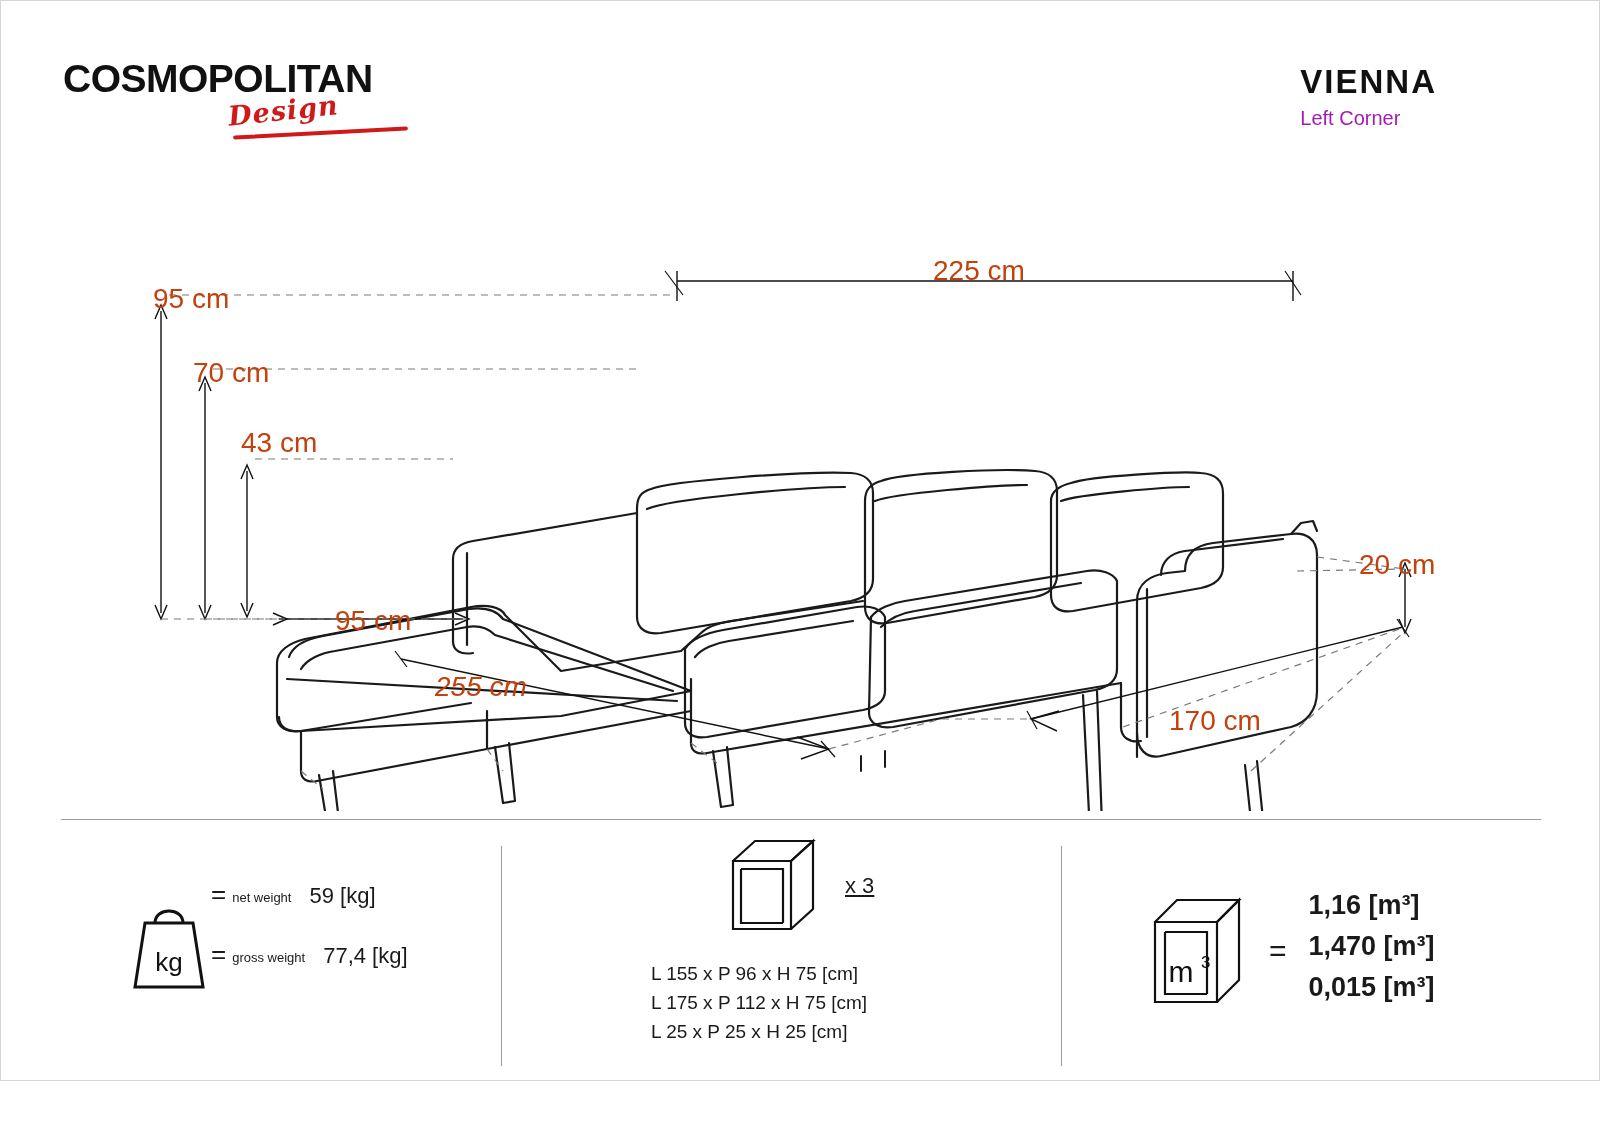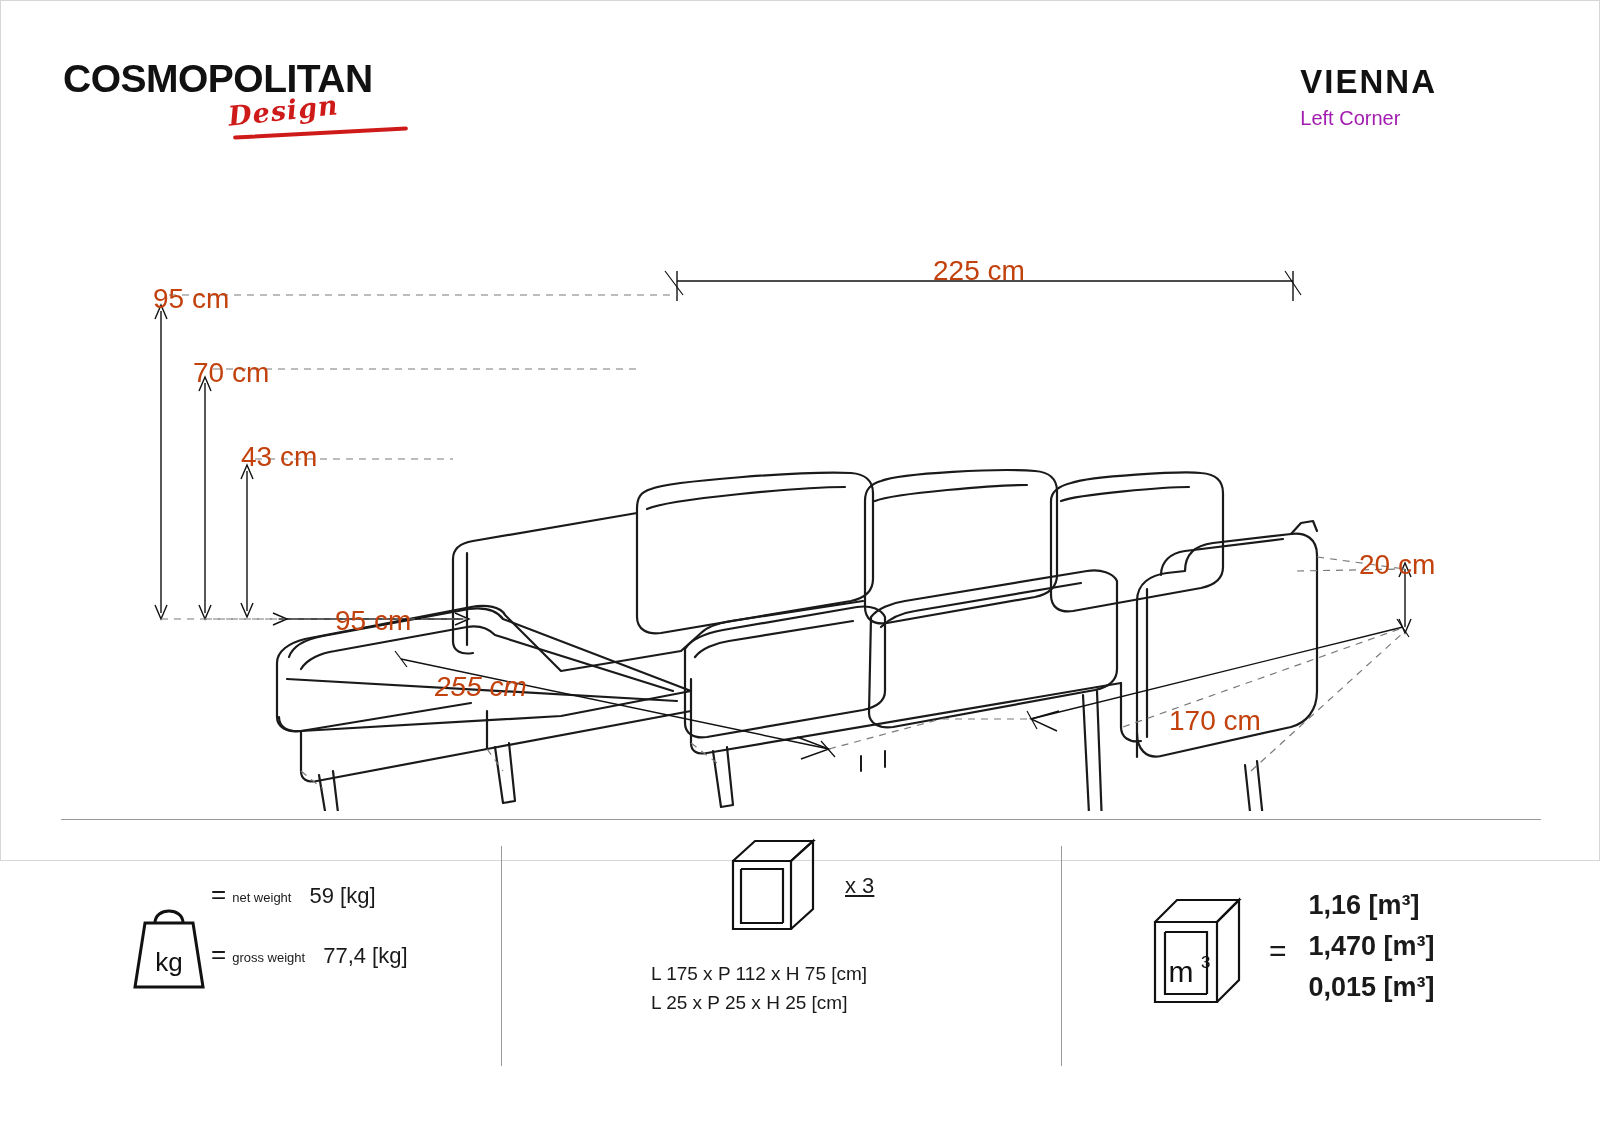--- a/index.html
+++ b/index.html
@@ -5,21 +5,21 @@
   html,body{margin:0;padding:0;}
   body{
     width:1600px;height:1131px;
     background:#ffffff;
     font-family:"Liberation Sans", sans-serif;
     color:#1a1a1a;
     position:relative;
     overflow:hidden;
   }
   .page{
-    position:absolute;left:0;top:0;width:1600px;height:861px;
+    position:absolute;left:0;top:0;width:1600px;height:1081px;
     border:1px solid #d7d7d7;
     box-sizing:border-box;
   }
   
   .brand{
     position:absolute;left:62px;top:58px;width:420px;height:86px;
   }
   .brand-word{
     font-family:"Liberation Sans", sans-serif;
     font-weight:bold;
@@ -212,21 +212,21 @@
         <path d="M1250,600 L1404,460"></path>
         <path d="M1296,400 L1404,398"></path>
         <path d="M1316,386 L1404,398"></path>
         <path d="M1086,684 L1100,700"></path>
       </g>
     </svg>
 
     <span class="dim-label" style="left:932px;top:84px;">225 cm</span>
     <span class="dim-label" style="left:152px;top:112px;">95 cm</span>
     <span class="dim-label" style="left:192px;top:186px;">70 cm</span>
-    <span class="dim-label" style="left:240px;top:270px;">43 cm</span>
+    <span class="dim-label" style="left:240px;top:256px;">43 cm</span>
     <span class="dim-label" style="left:334px;top:434px;">95 cm</span>
     <span class="dim-label" style="left:434px;top:500px;font-style:italic;">255 cm</span>
     <span class="dim-label" style="left:1168px;top:534px;">170 cm</span>
     <span class="dim-label" style="left:1358px;top:378px;">20 cm</span>
   </div>
 
   <div class="hr"></div>
   <div class="vr" style="left:500px;"></div>
   <div class="vr" style="left:1060px;"></div>
 
@@ -258,20 +258,21 @@
           <path d="M20,30 L20,98 L78,98 L78,30 Z"></path>
           <path d="M20,30 L42,10 L100,10 L78,30"></path>
           <path d="M78,30 L100,10 L100,78 L78,98"></path>
           <path d="M28,38 L70,38 L70,92"></path>
           <path d="M28,38 L28,92 L70,92"></path>
         </g>
       </svg>
       <span class="xcount" style="margin-left:22px;">x 3</span>
     </div>
     <div style="margin-top:22px;">
+      <div class="boxline">L 155   x P 96 x H 75 [cm]</div>
       <div class="boxline">L 175   x P 112 x H 75 [cm]</div>
       <div class="boxline">L 25   x P 25 x H 25 [cm]</div>
     </div>
   </div>
 
   <div class="panel volumes">
     <div style="display:flex;align-items:center;">
       <svg width="110" height="130" viewBox="0 0 110 130">
         <g fill="none" stroke="#111" stroke-width="2.2">
           <path d="M14,36 L14,116 L76,116 L76,36 Z"></path>

